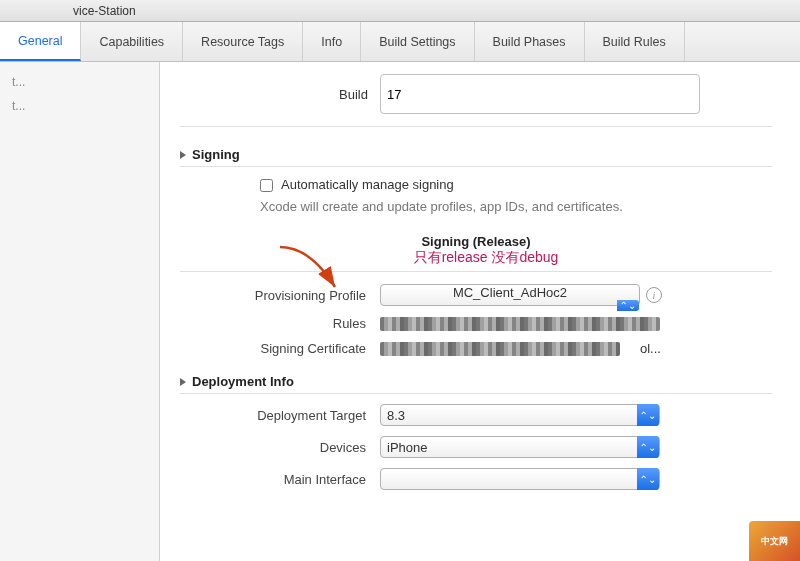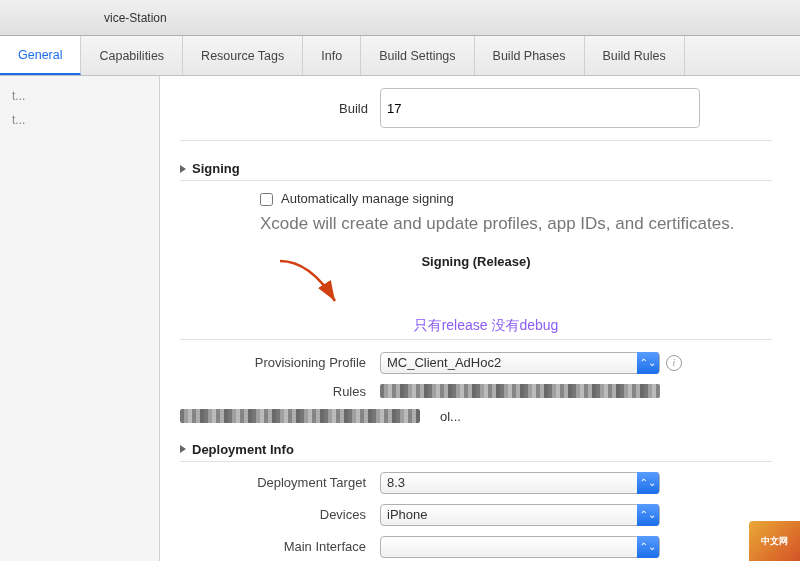--- a/index.html
+++ b/index.html
@@ -10,24 +10,24 @@
       width: 800px;
       height: 561px;
       overflow: hidden;
       position: relative;
     }
 
     
     .title-bar {
       background: linear-gradient(to bottom, #f0f0f0, #e0e0e0);
       border-bottom: 1px solid #b0b0b0;
-      height: 36px;
-      display: flex;
-      align-items: center;
-      padding-left: 104px;
+      height: 22px;
+      display: flex;
+      align-items: center;
+      padding-left: 73px;
       font-size: 12px;
       color: #333;
     }
 
     
     .tab-bar {
       background: linear-gradient(to bottom, #f5f5f5, #e8e8e8);
       border-bottom: 1px solid #c0c0c0;
       height: 40px;
       display: flex;
@@ -160,41 +160,40 @@
     }
     .checkbox-row input[type="checkbox"] {
       margin-top: 2px;
       margin-right: 8px;
     }
     .checkbox-label {
       font-size: 13px;
       color: #333;
     }
     .checkbox-desc {
-      font-size: 17px;
+      font-size: 13px;
       color: #777;
       margin-top: 3px;
       line-height: 1.4;
     }
 
     
     .signing-release-header {
       display: flex;
       align-items: center;
       margin-bottom: 12px;
       border-bottom: 1px solid #e0e0e0;
       padding-bottom: 4px;
       flex-direction: column;
     }
     .annotation-text {
-      color: #8b5cf6;
+      color: #be185d;
       font-size: 14px;
       font-weight: 500;
       margin-left: 20px;
-      margin-top: 48px;
     }
 
     
     .dropdown-select {
       height: 22px;
       border: 1px solid #b0b0b0;
       border-radius: 4px;
       background: linear-gradient(to bottom, #fff, #f0f0f0);
       padding: 0 6px;
       font-size: 13px;
@@ -433,38 +432,39 @@
     <div class="section">
       <div class="signing-release-header">
         <span class="triangle"></span>
         <span class="section-title">Signing (Release)</span>
         <span class="annotation-text">只有release 没有debug</span>
       </div>
 
       <div class="form-row">
         <label>Provisioning Profile</label>
         <div class="value-area dropdown-wrapper">
-          <div class="dropdown-select" style="width:280px;">
+          <div class="dropdown-select" style="width:260px;flex-direction:column;">
             <span class="select-text">MC_Client_AdHoc2</span>
             <div class="dropdown-arrow">⌃⌄</div>
           </div>
           <div class="info-icon">
             <span>i</span>
           </div>
         </div>
       </div>
 
       <div class="form-row">
         <label>Rules</label>
         <div class="value-area">
           <div class="blurred-data"></div>
         </div>
       </div>
 
       <div class="form-row">
+        <label>Signing Certificate</label>
         <div class="value-area">
           <div class="cert-row-value">
             <span class="blurred-data-cert"></span>
             <span class="cert-suffix">ol...</span>
           </div>
         </div>
       </div>
     </div>
 
     <div class="section">

